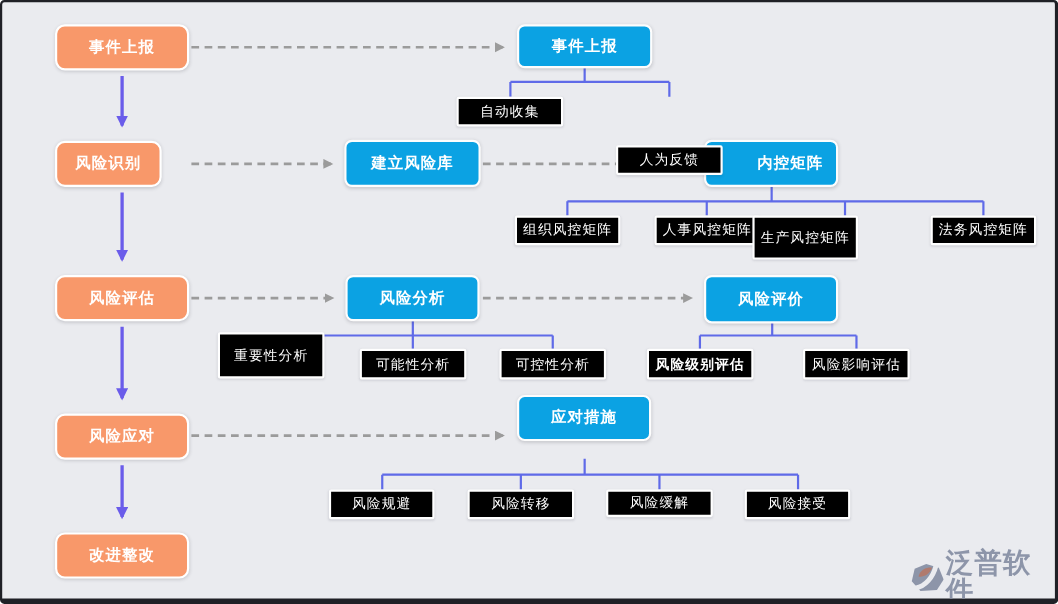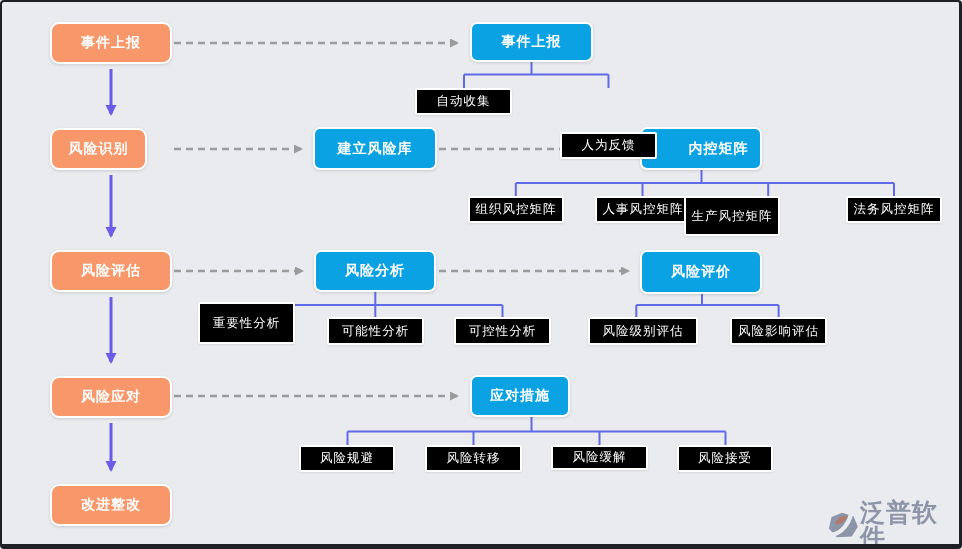--- a/index.html
+++ b/index.html
@@ -78,34 +78,34 @@
     <div class="node orange" style="left:48px;top:126px;width:97px;height:42px;">风险识别</div>
     <div class="node orange" style="left:48px;top:248px;width:122px;height:42px;">风险评估</div>
     <div class="node orange" style="left:48px;top:374px;width:122px;height:42px;">风险应对</div>
     <div class="node orange" style="left:48px;top:482px;width:122px;height:42px;">改进整改</div>
 
     <div class="node blue" style="left:468px;top:20px;width:123px;height:40px;">事件上报</div>
     <div class="node blue" style="left:311px;top:125px;width:124px;height:43px;">建立风险库</div>
     <div class="node blue" style="left:638px;top:125px;width:122px;height:43px;padding-left:35px;">内控矩阵</div>
     <div class="node blue" style="left:312px;top:248px;width:122px;height:42px;">风险分析</div>
     <div class="node blue" style="left:638px;top:248px;width:122px;height:44px;">风险评价</div>
-    <div class="node blue" style="left:468px;top:373px;width:100px;height:42px;text-align:right;">应对措施</div>
+    <div class="node blue" style="left:468px;top:357px;width:122px;height:42px;text-align:right;">应对措施</div>
 
     <div class="node green" style="left:413px;top:86px;width:97px;height:27px;">自动收集</div>
     <div class="node green" style="left:558px;top:86px;width:97px;height:27px;margin-top:44px;">人为反馈</div>
 
     <div class="node green" style="left:466px;top:194px;width:96px;height:27px;">组织风控矩阵</div>
     <div class="node green" style="left:593px;top:194px;width:96px;height:27px;">人事风控矩阵</div>
     <div class="node green" style="left:682px;top:194px;width:96px;height:40px;">生产风控矩阵</div>
     <div class="node green" style="left:844px;top:194px;width:96px;height:27px;">法务风控矩阵</div>
 
     <div class="node green" style="left:196px;top:300px;width:97px;height:42px;">重要性分析</div>
     <div class="node green" style="left:325px;top:315px;width:97px;height:28px;">可能性分析</div>
     <div class="node green" style="left:452px;top:315px;width:97px;height:28px;">可控性分析</div>
-    <div class="node green" style="left:586px;top:315px;width:110px;height:28px;">风险级别评估</div>
+    <div class="node green" style="left:586px;top:315px;width:97px;height:28px;font-weight:bold;">风险级别评估</div>
     <div class="node green" style="left:728px;top:315px;width:97px;height:28px;">风险影响评估</div>
 
     <div class="node green" style="left:297px;top:443px;width:96px;height:27px;">风险规避</div>
     <div class="node green" style="left:423px;top:443px;width:97px;height:27px;">风险转移</div>
     <div class="node green" style="left:549px;top:443px;width:97px;height:25px;">风险缓解</div>
     <div class="node green" style="left:675px;top:443px;width:96px;height:27px;">风险接受</div>
 
     <div class="logo">
       <div class="logo-row">
         <svg width="33" height="28" viewBox="0 0 34 28">

